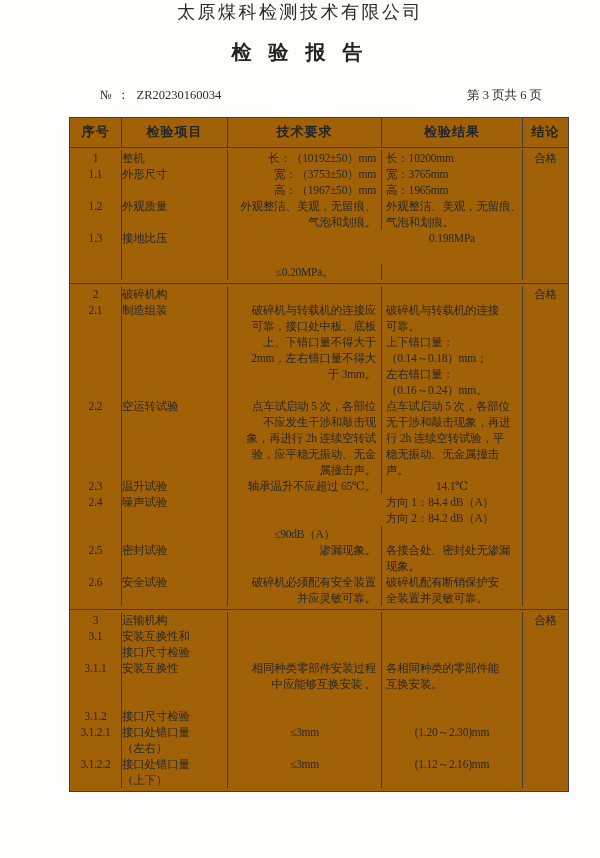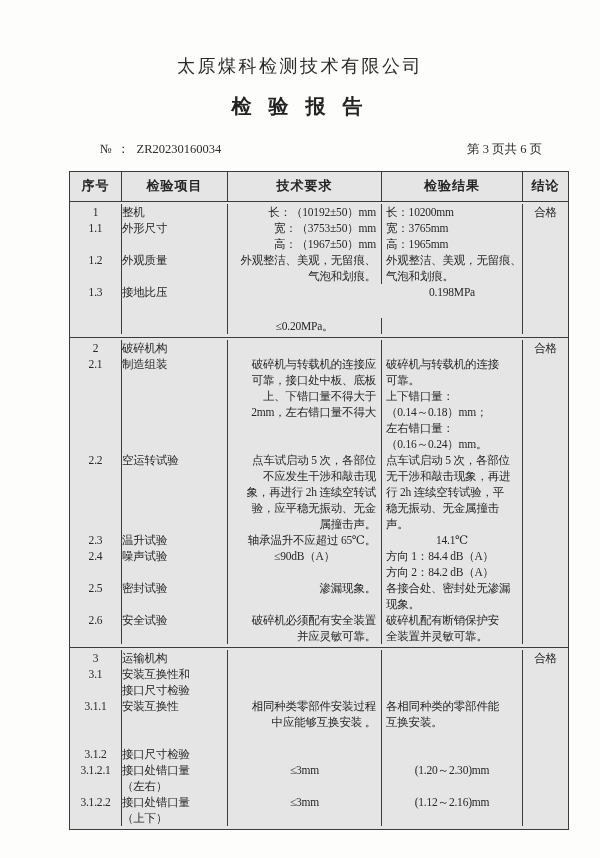--- a/index.html
+++ b/index.html
@@ -7,35 +7,35 @@
   body {
     background:#e9e9e9;
     font-family:"Liberation Serif","DejaVu Serif",serif;
     color:#262626;
   }
   .page {
     width:600px; height:858px; background:#fdfdfc;
     position:relative; overflow:hidden;
   }
   .company {
-    text-align:center; padding-top:54px;
+    text-align:center; 
     font-size:18px; letter-spacing:2.5px; color:#2b2b2b; font-weight:500;
   }
   .report-title {
     text-align:center; margin-top:15px;
     font-size:20px; font-weight:bold; letter-spacing:6px; color:#222;
   }
   .meta {
     display:flex; justify-content:space-between; align-items:flex-end;
     margin:21px 58px 0 100px; font-size:12.5px; color:#2b2b2b;
   }
   .meta .no-label { letter-spacing:1px; margin-right:6px; }
   .rpt-table {
     width:500px; margin:13px 0 0 69px;
-    border:1.8px solid #3b3b3b; background:#e5e5e5;
+    border:1.8px solid #3b3b3b; background:#a16207;
     font-size:11.5px;
   }
   .thead { display:flex; border-bottom:1.4px solid #3b3b3b; }
   .thead .cell {
     font-weight:bold; font-size:13px; color:#242424;
     padding:5px 0 6px 0; text-align:center; letter-spacing:1px;
   }
   .section + .section { border-top:1.4px solid #3b3b3b; }
   .section { padding:2px 0 3px 0; }
   .subrow { display:flex; min-height:16px; }
@@ -172,20 +172,21 @@
               <div class="ln">2.1</div>
             </div>
             <div class="cell c2">
               <div class="ln">制造组装</div>
             </div>
             <div class="cell c3">
               <div class="ln">破碎机与转载机的连接应</div>
               <div class="ln">可靠，接口处中板、底板</div>
               <div class="ln">上、下错口量不得大于</div>
               <div class="ln">2mm，左右错口量不得大</div>
+              <div class="ln">于 3mm。</div>
             </div>
             <div class="cell c4">
               <div class="ln">破碎机与转载机的连接</div>
               <div class="ln">可靠。</div>
               <div class="ln">上下错口量：</div>
               <div class="ln">（0.14～0.18）mm；</div>
               <div class="ln">左右错口量：</div>
               <div class="ln">（0.16～0.24）mm。</div>
             </div>
             <div class="cell c5"></div>
@@ -228,21 +229,21 @@
             </div>
             <div class="cell c5"></div>
           </div>
           <div class="subrow">
             <div class="cell c1">
               <div class="ln">2.4</div>
             </div>
             <div class="cell c2">
               <div class="ln">噪声试验</div>
             </div>
-            <div class="cell c3" style="text-align: center;">
+            <div class="cell c3" style="text-align: center; margin-top: 32px;">
               <div class="ln">≤90dB（A）</div>
             </div>
             <div class="cell c4">
               <div class="ln">方向 1：84.4 dB（A）</div>
               <div class="ln">方向 2：84.2 dB（A）</div>
             </div>
             <div class="cell c5"></div>
           </div>
           <div class="subrow">
             <div class="cell c1">

